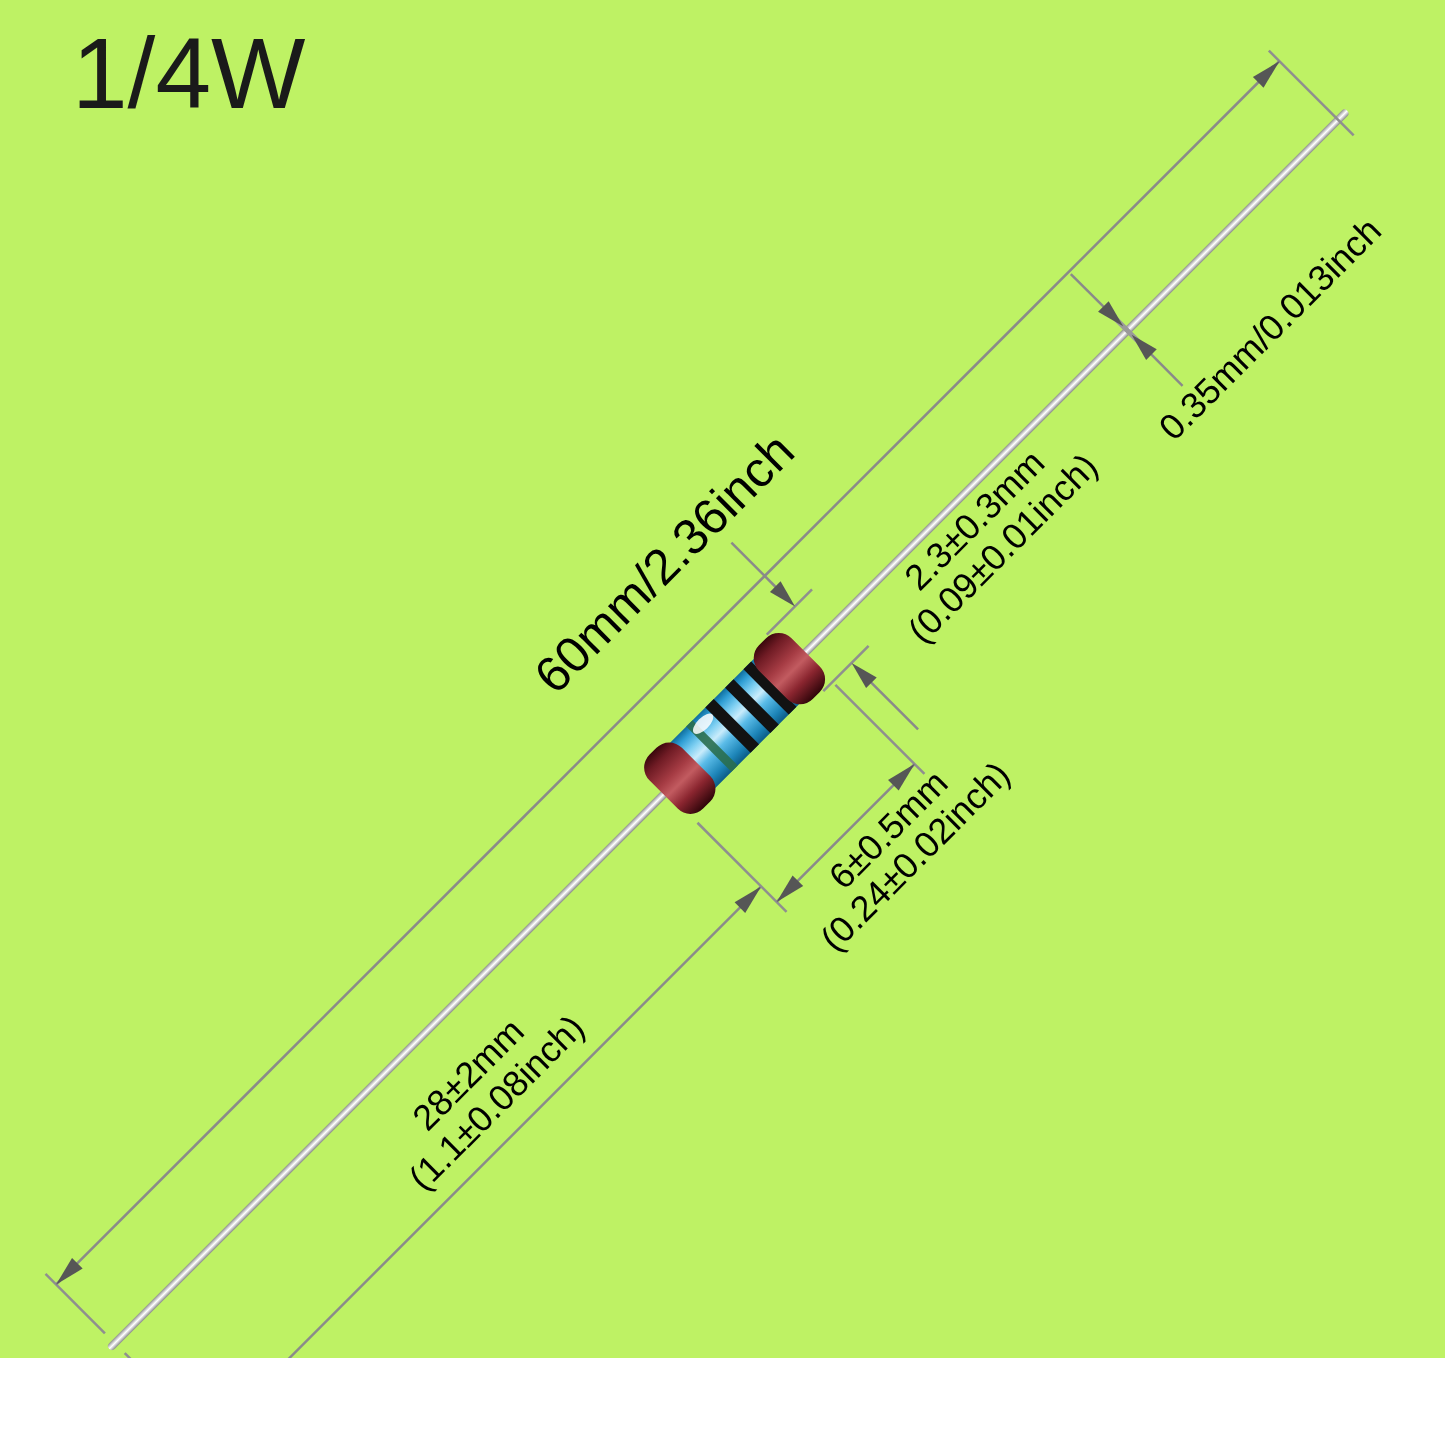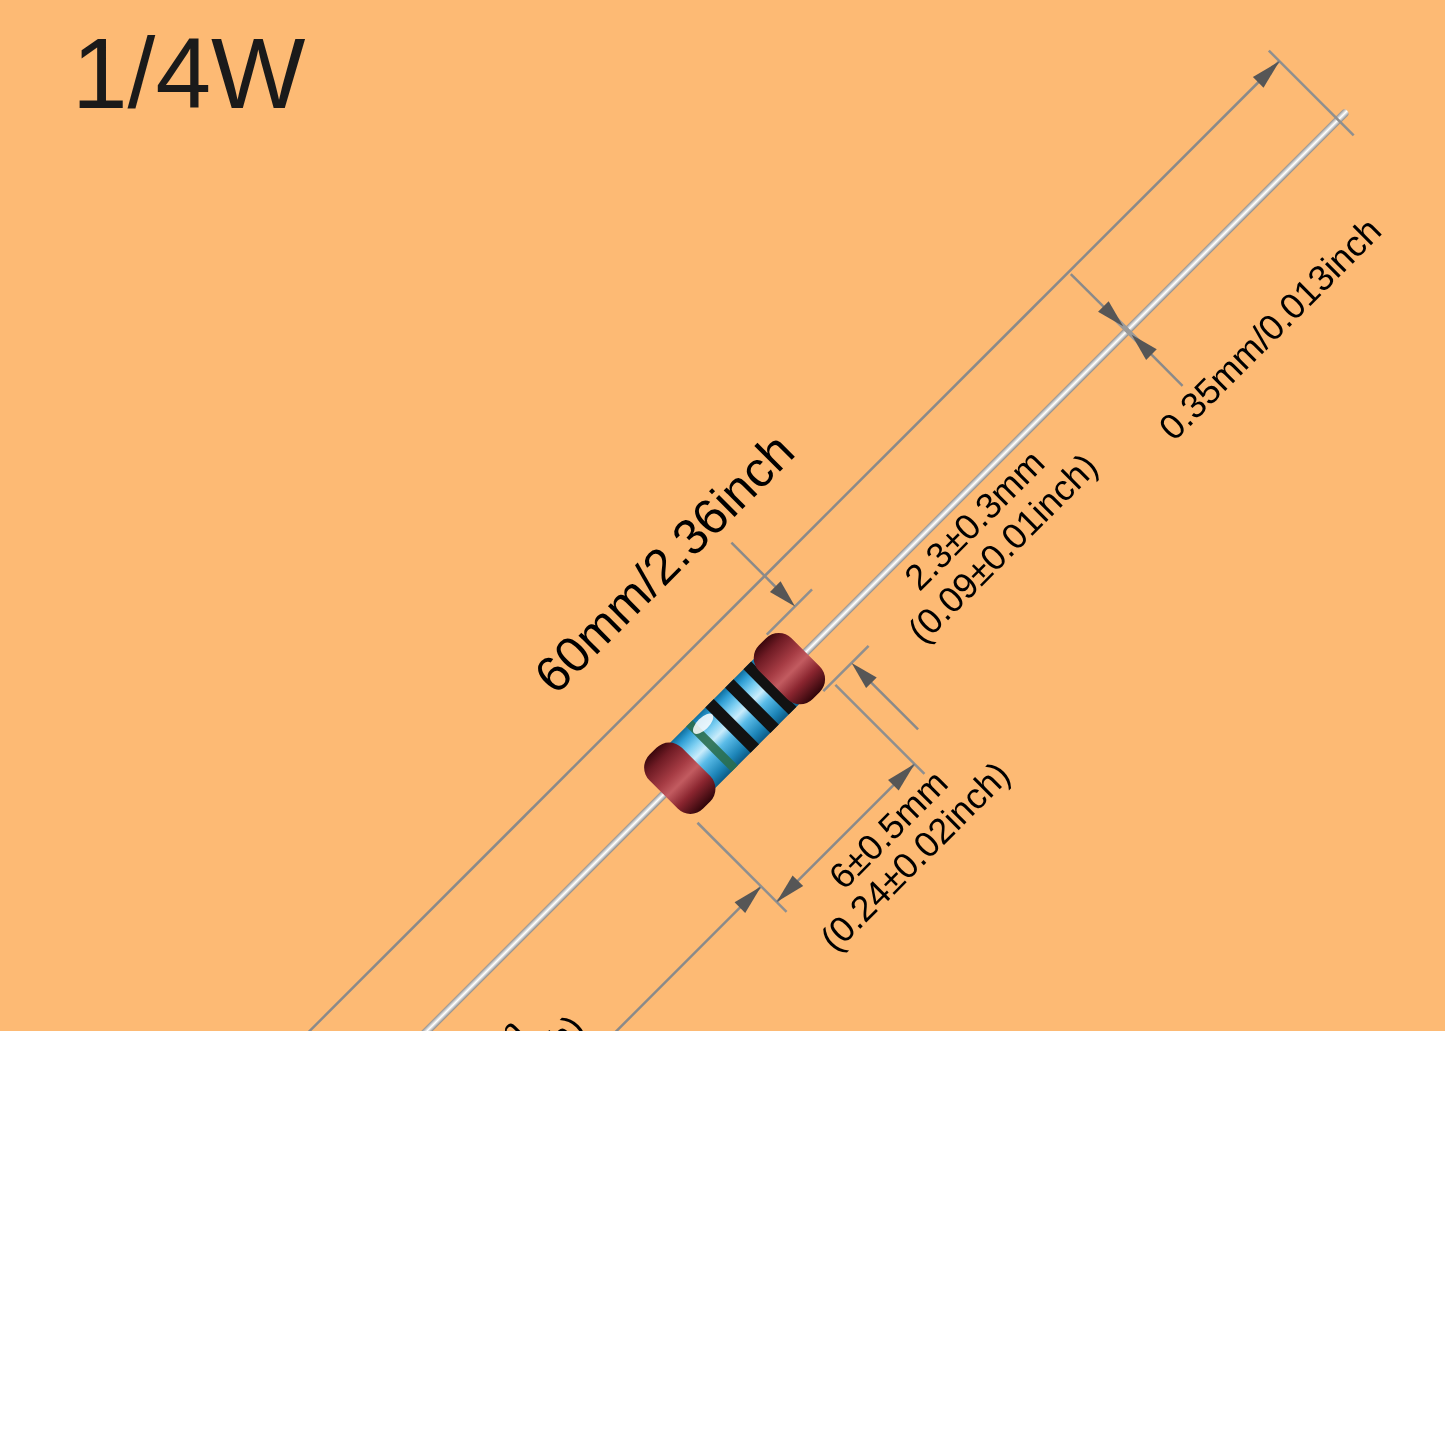--- a/index.html
+++ b/index.html
@@ -1,19 +1,19 @@
 <!DOCTYPE html>
 <html><head>
 <meta charset="utf-8">
 <style>
   html,body{margin:0;padding:0;background:#ffffff;}
   .canvas{
     position:relative;
-    width:1445px;height:1031px;
-    background:#fdba74;
+    width:1445px;height:1358px;
+    background:#bef264;
     overflow:hidden;
     font-family:"Liberation Sans", sans-serif;
   }
   svg{position:absolute;top:0;left:0;}
   text{
     font-family:"Liberation Sans", sans-serif;
     fill:#000000;
   }
   .title-text{font-size:100px;fill:#1a1a1a;}
   .dim-lg{font-size:50px;}

